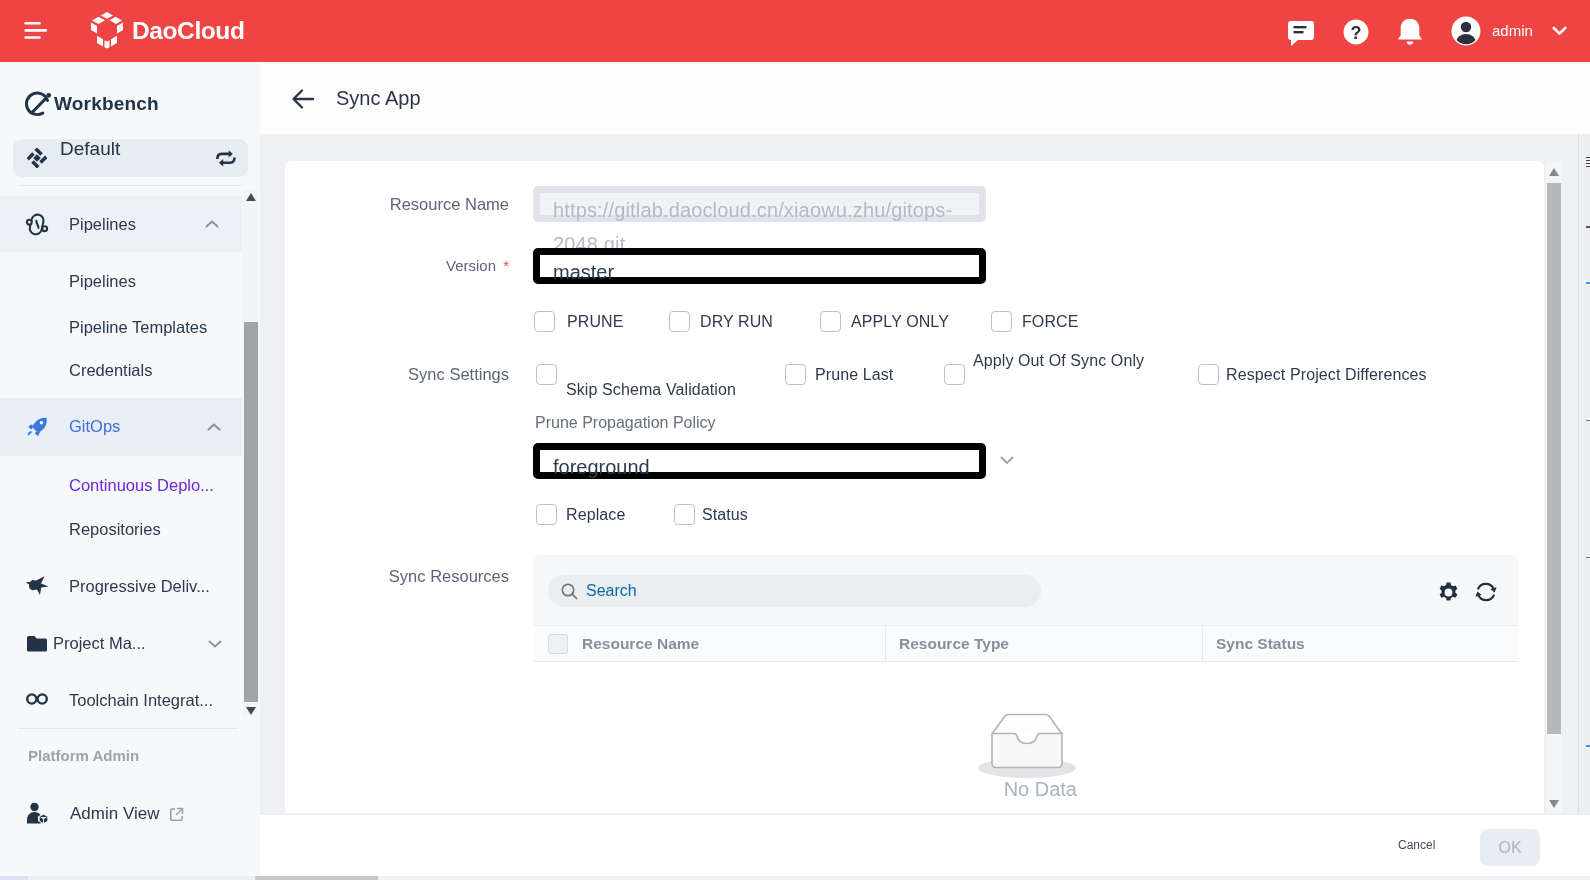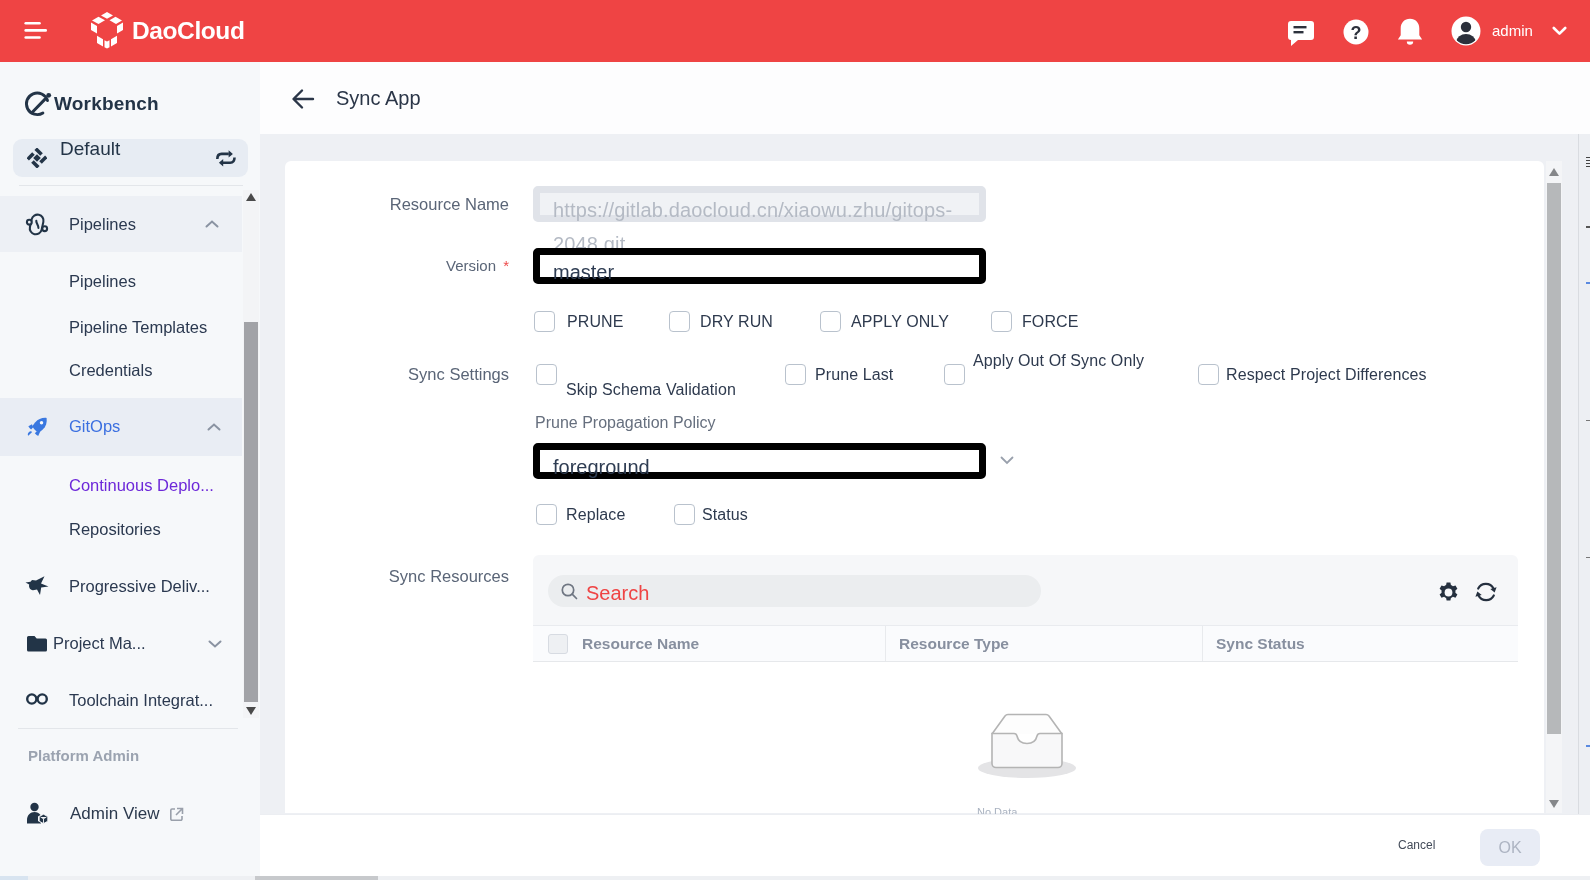--- a/index.html
+++ b/index.html
@@ -241,21 +241,21 @@
 <div class="cblabel" style="left:702px;top:506px">Status</div>
 
 <div class="flabel" style="left:339px;top:567px">Sync Resources</div>
 
 <div class="abs" style="left:533px;top:555px;width:985px;height:70px;background:#f6f7f9;border-radius:6px 6px 0 0"></div>
 <div class="abs" style="left:548px;top:575px;width:493px;height:32px;background:#ebedef;border-radius:16px"></div>
 <svg class="abs" style="left:561px;top:583px" width="17" height="17" viewBox="0 0 17 17">
   <circle cx="7" cy="7" r="5.7" stroke="#6f7682" stroke-width="1.7" fill="none"></circle>
   <path d="M11.2 11.2 L15.5 15.5" stroke="#6f7682" stroke-width="1.7" stroke-linecap="round"></path>
 </svg>
-<div class="abs" style="left:586px;top:582px;font-size:20px;color:#ef4444">Search</div>
+<div class="abs" style="left:586px;top:582px;font-size:16px;color:#0369a1">Search</div>
 
 <svg class="abs" style="left:1438px;top:582px" width="21" height="21" viewBox="0 0 21 21">
   <path fill="#25303f" d="M8.6 0.5 h3.8 l0.5 2.6 a7.6 7.6 0 0 1 2 1.2 l2.6 -0.9 l1.9 3.3 l-2 1.7 a7.6 7.6 0 0 1 0 2.3 l2 1.7 l-1.9 3.3 l-2.6 -0.9 a7.6 7.6 0 0 1 -2 1.2 l-0.5 2.6 h-3.8 l-0.5 -2.6 a7.6 7.6 0 0 1 -2 -1.2 l-2.6 0.9 l-1.9 -3.3 l2 -1.7 a7.6 7.6 0 0 1 0 -2.3 l-2 -1.7 l1.9 -3.3 l2.6 0.9 a7.6 7.6 0 0 1 2 -1.2 z"></path>
   <circle cx="10.5" cy="10.5" r="3.9" fill="#f6f7f9"></circle>
 </svg>
 
 <svg class="abs" style="left:1475px;top:581px" width="22" height="22" viewBox="0 0 22 22">
   <path d="M3.2 7.5 a8.6 8.6 0 0 1 15.3 0.1" stroke="#25303f" stroke-width="2.2" fill="none" stroke-linecap="round"></path>
   <path d="M18.8 14.5 a8.6 8.6 0 0 1 -15.3 -0.1" stroke="#25303f" stroke-width="2.2" fill="none" stroke-linecap="round"></path>
   <path d="M21.6 6.2 L19.6 11.4 L15.3 7.9 Z" fill="#25303f"></path>
@@ -268,21 +268,21 @@
 <div class="abs" style="left:548px;top:634px;width:20px;height:20px;border:1px solid #d7dbe2;border-radius:3px;background:#eef0f3"></div>
 <div class="thead-text" style="left:582px;top:635px">Resource Name</div>
 <div class="thead-text" style="left:899px;top:635px">Resource Type</div>
 <div class="thead-text" style="left:1216px;top:635px">Sync Status</div>
 
 <svg class="abs" style="left:977px;top:710px" width="100" height="70" viewBox="0 0 100 70">
   <ellipse cx="50" cy="58" rx="49" ry="10" fill="#e4e4e6"></ellipse>
   <path d="M15 24 L28 6 a4 4 0 0 1 3 -1.5 h38 a4 4 0 0 1 3 1.5 L85 24" fill="#fdfdfd" stroke="#b4b4b4" stroke-width="1.6"></path>
   <path d="M15 23.5 h22 c1.8 0 2.6 0.8 3 2.5 c0.8 3.6 2.6 7.5 10 7.5 s9.2 -3.9 10 -7.5 c0.4 -1.7 1.2 -2.5 3 -2.5 h22 v30 a4 4 0 0 1 -4 4 h-62 a4 4 0 0 1 -4 -4 z" fill="#f8f8f9" stroke="#b4b4b4" stroke-width="1.6"></path>
 </svg>
-<div class="abs" style="left:977px;top:806px;width:100px;text-align:left;font-size:11px;color:#a9b2c0">No Data</div>
+<div class="abs" style="left:977px;top:778px;width:100px;text-align:right;font-size:20px;color:#a9b2c0">No Data</div>
 
 <div class="abs" style="left:1546px;top:161px;width:16px;height:652px;background:#f4f5f7"></div>
 <svg class="abs" style="left:1549px;top:168px" width="10" height="8" viewBox="0 0 10 8">
     <path d="M5 0 L10 8 L0 8 Z" fill="#85878a"></path>
   </svg>
 <div class="abs" style="left:1547px;top:183px;width:14px;height:551px;background:#b6b8ba"></div>
 <svg class="abs" style="left:1549px;top:800px" width="10" height="8" viewBox="0 0 10 8">
     <path d="M5 8 L10 0 L0 0 Z" fill="#85878a"></path>
   </svg>
 

